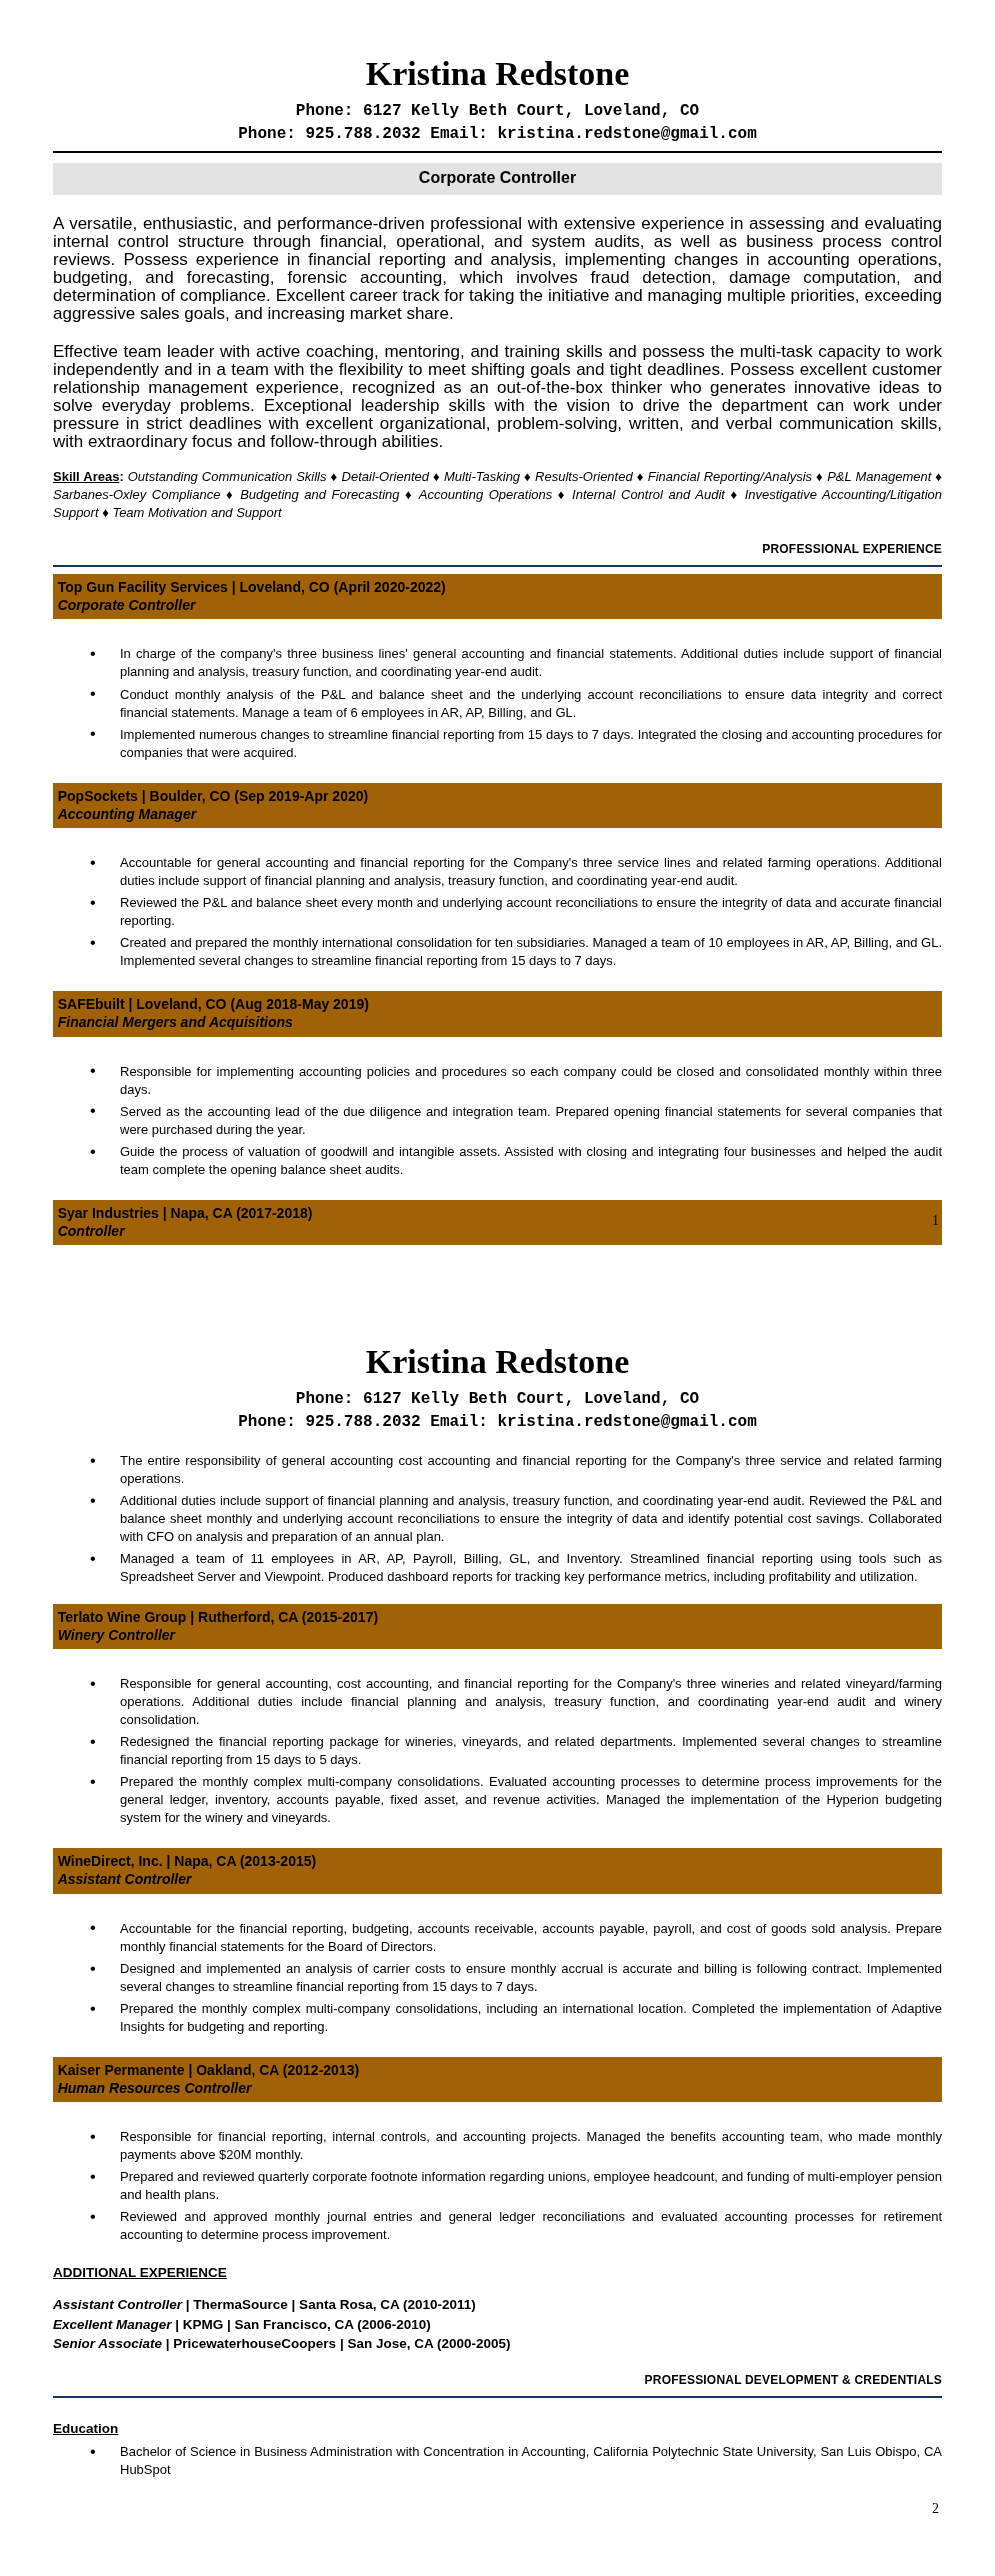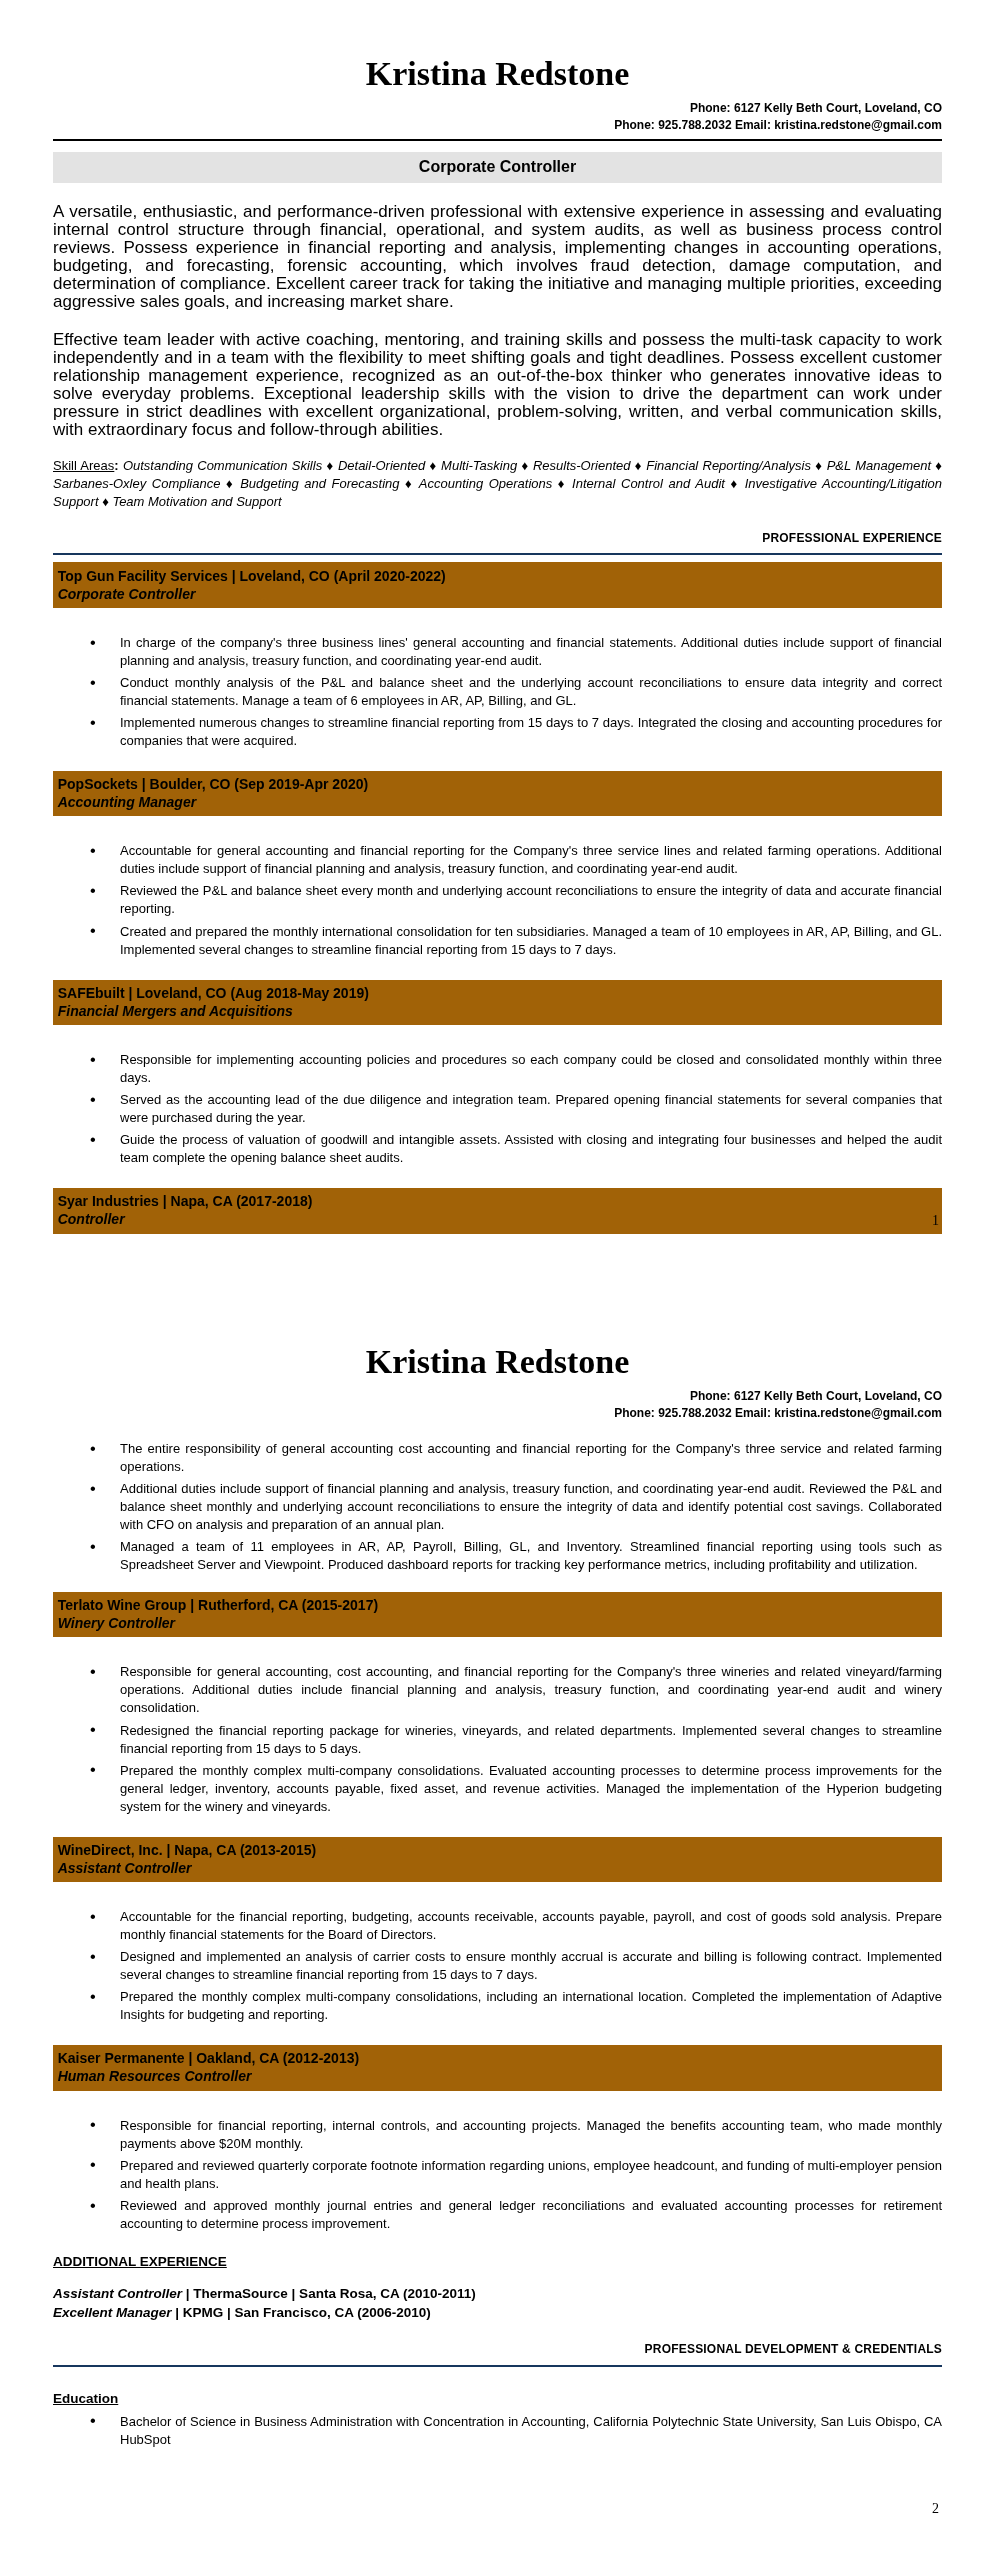--- a/index.html
+++ b/index.html
@@ -1,25 +1,25 @@
 <!DOCTYPE html>
 <html style="font-size:9.4px"><head>
 <meta charset="utf-8">
 <style>
   html,body{margin:0;padding:0;background:#ffffff;}
   body{width:995px;height:2576px;font-family:"Liberation Sans",sans-serif;color:#000;}
   .page{position:relative;height:1288px;padding:56px 53px 0;box-sizing:border-box;overflow:hidden;background:#fff;}
   .name{font-family:"Liberation Serif",serif;font-weight:bold;font-size:34px;line-height:1.05;text-align:center;}
   .contact-block{margin-top:8.2px;}
-  .contact{font-family:Liberation Sans, sans-serif;font-weight:bold;font-size:12px;line-height:1.45;text-align:right;}
+  .contact{font-family:Liberation Mono, monospace;font-weight:bold;font-size:16px;line-height:1.45;text-align:center;}
   .rule-black{border-bottom:2.3px solid #000;margin-top:4.7px;}
   .role-banner{margin-top:10.5px;background:#e3e3e3;font-weight:bold;font-size:16px;line-height:1;text-align:center;padding:7px 0 8.2px;}
   .para{margin-top:20px;font-size:17px;line-height:18px;text-align:justify;}
   .skills-para{margin-top:17.6px;font-size:13px;line-height:18px;text-align:justify;}
-  .skills-label{font-weight:normal;text-decoration:underline;}
+  .skills-label{font-weight:bold;text-decoration:underline;}
   .skills-sep{font-weight:bold;}
   .skills-text{font-style:italic;}
   .section-header{margin-top:20px;text-align:right;font-weight:bold;font-size:12px;letter-spacing:0.2px;}
   .rule-navy{border-bottom:2.9px solid #17365d;margin-top:8.8px;}
   .job{margin-top:7px;}
   .job-banner{background:#a16207;padding:4.1px 4.7px 5.3px;}
   .job-company{font-weight:bold;font-size:14px;line-height:18px;}
   .job-role{font-weight:bold;font-style:italic;font-size:14px;line-height:18px;}
   ul.bullets{list-style:none;margin:26px 0 21px;padding:0 0 0 37px;}
   ul.bullets li{position:relative;padding-left:30px;font-size:13px;line-height:18px;text-align:justify;margin-bottom:4.1px;}
@@ -146,20 +146,21 @@
       <li>Responsible for financial reporting, internal controls, and accounting projects. Managed the benefits accounting team, who made monthly payments above $20M monthly.</li>
       <li>Prepared and reviewed quarterly corporate footnote information regarding unions, employee headcount, and funding of multi-employer pension and health plans.</li>
       <li>Reviewed and approved monthly journal entries and general ledger reconciliations and evaluated accounting processes for retirement accounting to determine process improvement.</li>
     </ul>
   </div>
 
   <div class="add-exp-heading">ADDITIONAL EXPERIENCE</div>
   <div class="add-exp-block">
     <div class="add-exp-entry"><span class="entry-role">Assistant Controller</span><span> | ThermaSource | Santa Rosa, CA (2010-2011)</span></div>
     <div class="add-exp-entry"><span class="entry-role">Excellent Manager</span><span> | KPMG | San Francisco, CA (2006-2010)</span></div>
+    <div class="add-exp-entry"><span class="entry-role">Senior Associate</span><span> | PricewaterhouseCoopers | San Jose, CA (2000-2005)</span></div>
   </div>
 
   <div class="section-header">PROFESSIONAL DEVELOPMENT &amp; CREDENTIALS</div>
   <div class="rule-navy"></div>
 
   <div class="edu-heading">Education</div>
   <ul class="bullets edu-bullets">
     <li>Bachelor of Science in Business Administration with Concentration in Accounting, California Polytechnic State University, San Luis Obispo, CA HubSpot</li>
   </ul>
 

